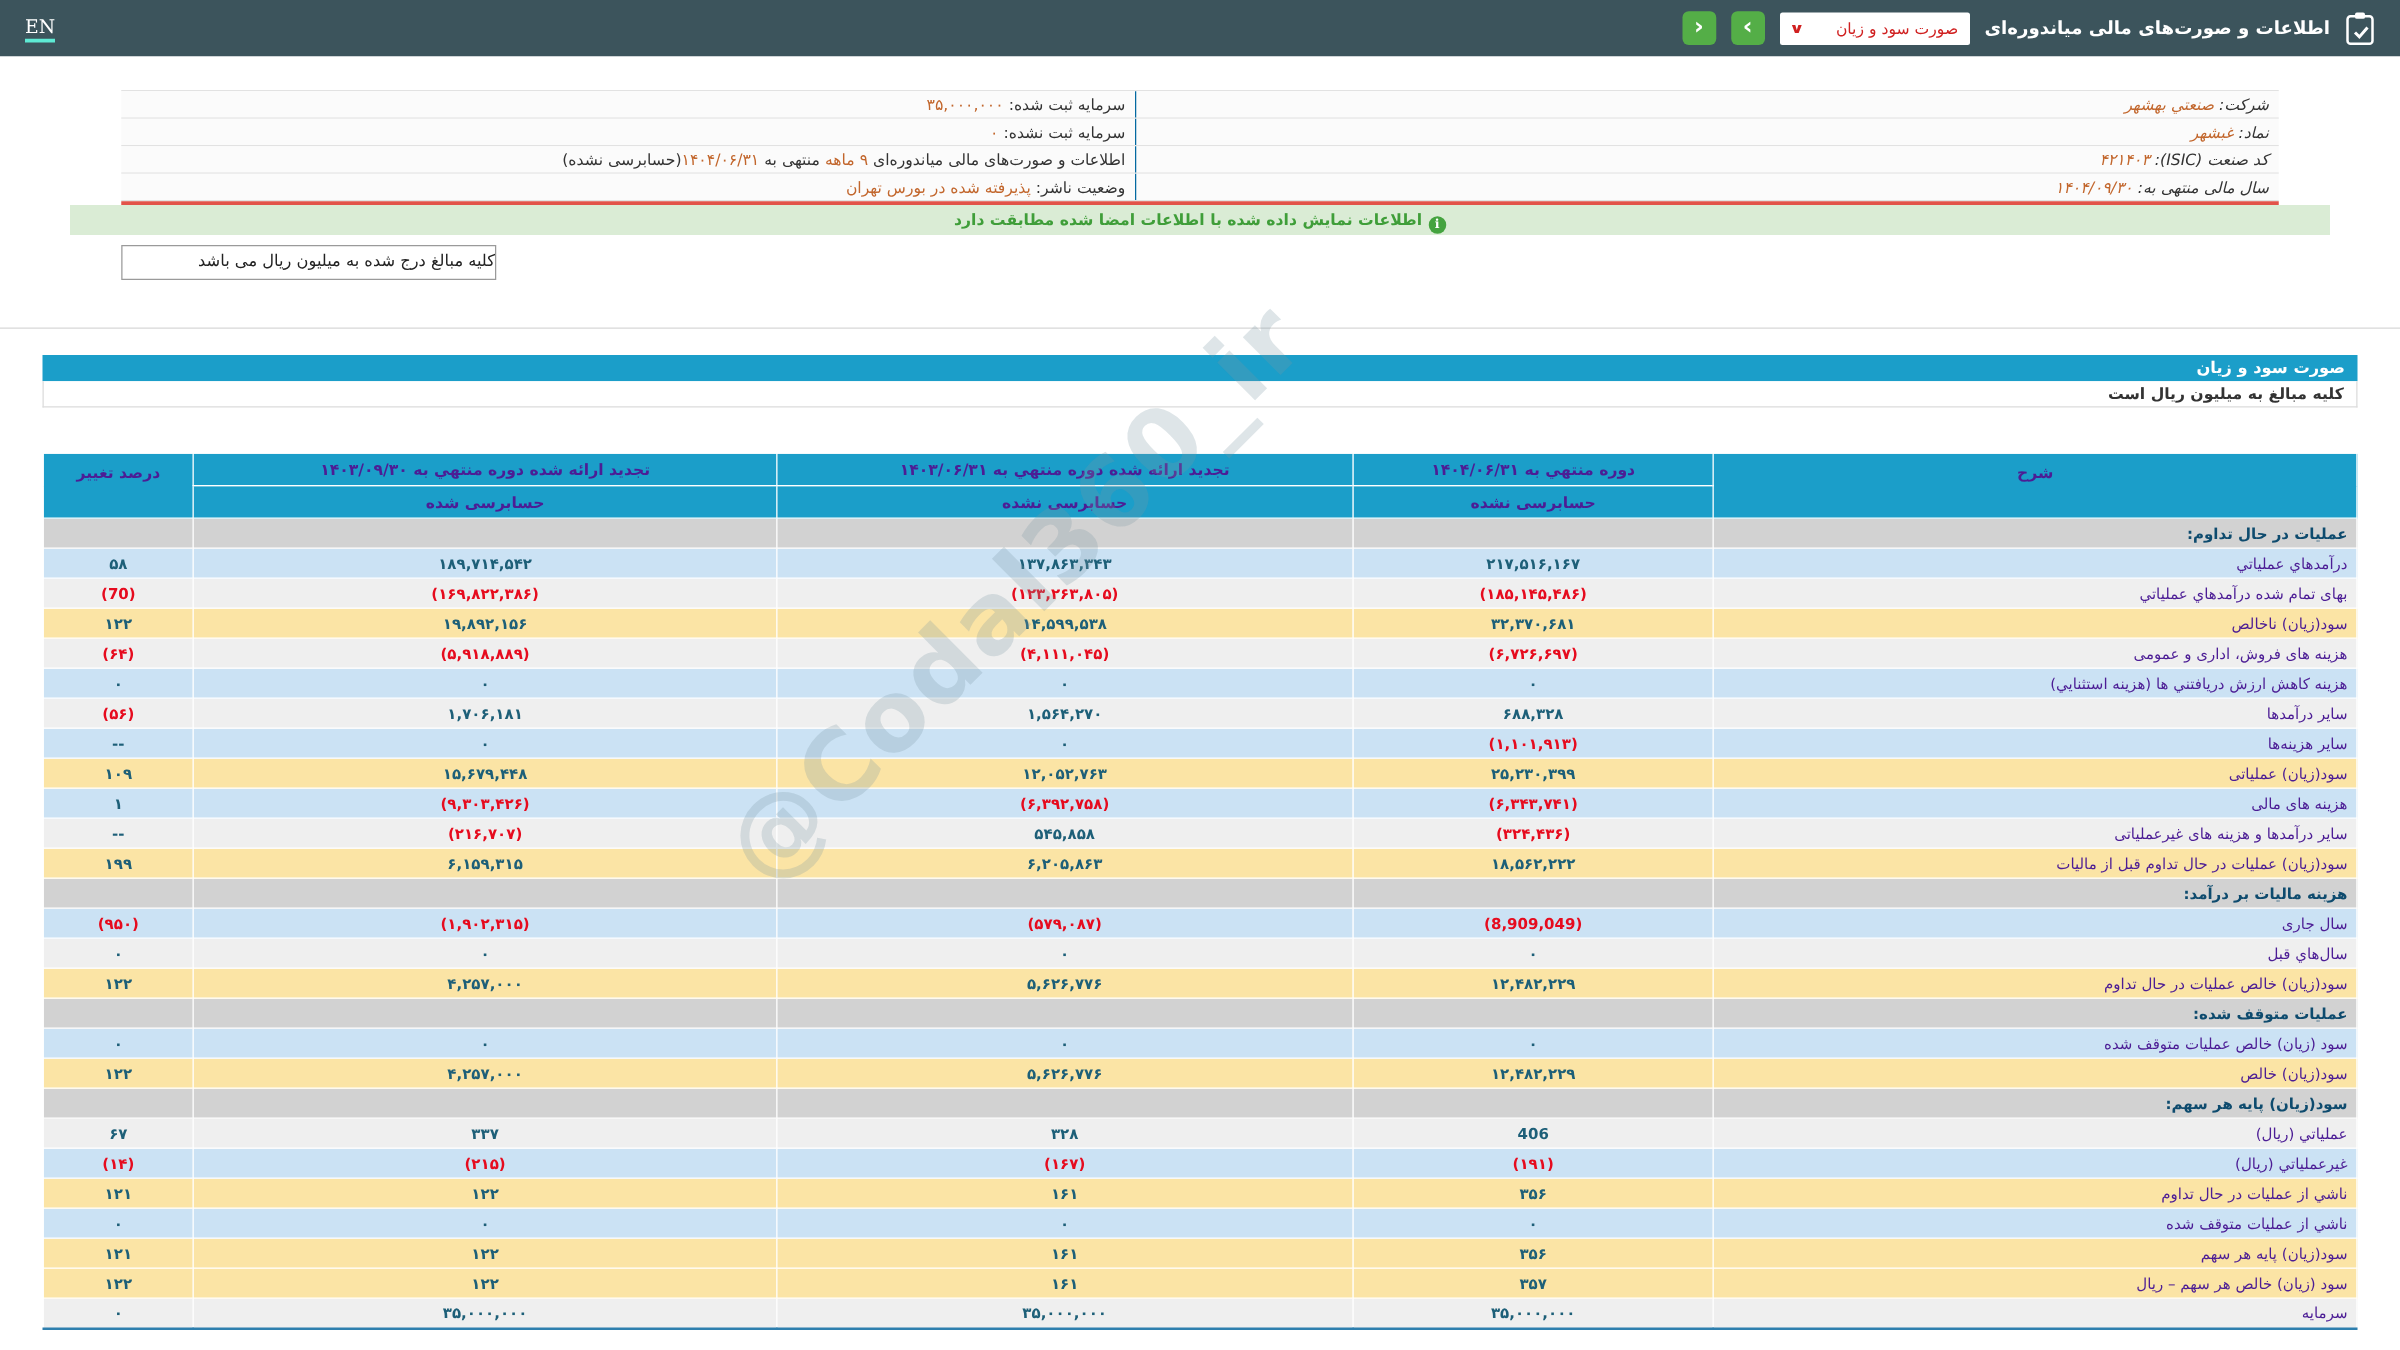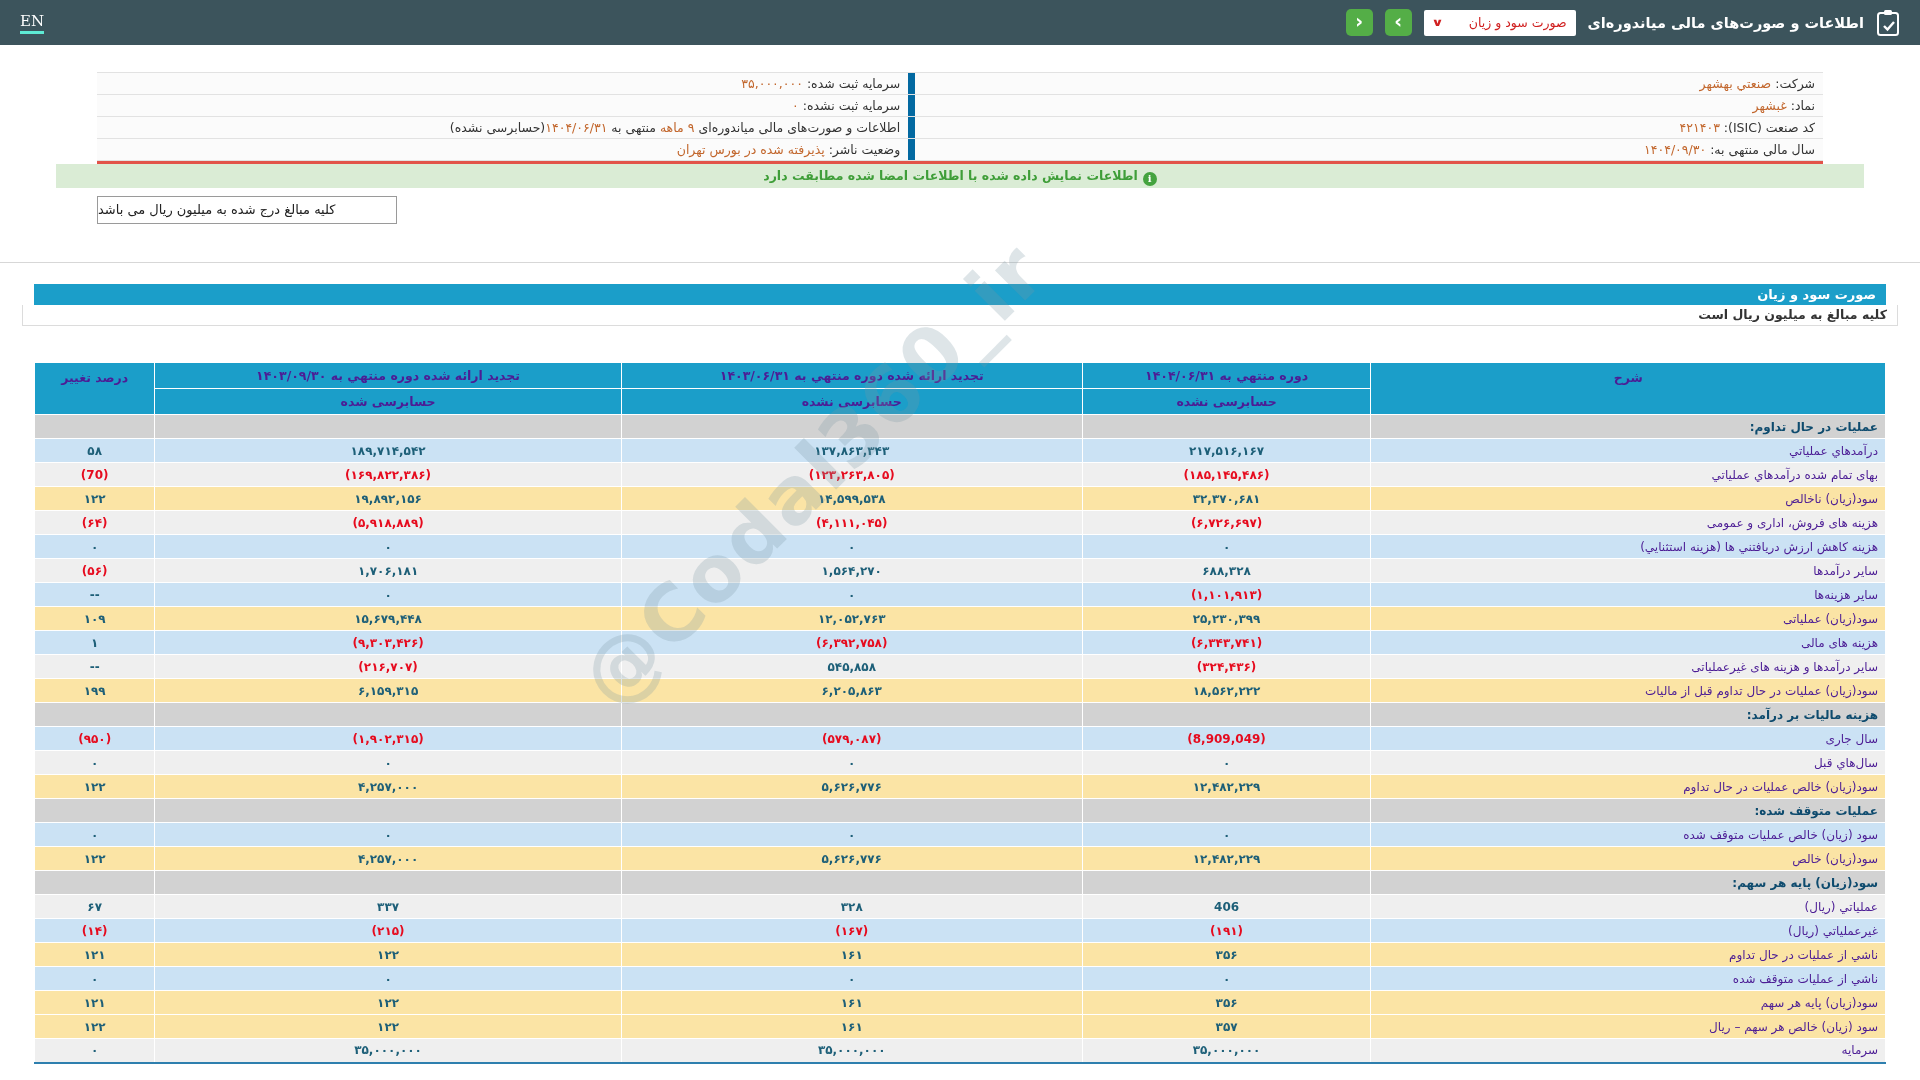--- a/index.html
+++ b/index.html
@@ -32,49 +32,49 @@
     font-size:15px; text-decoration:none; border-bottom:3px solid #5eead4;
     padding-bottom:1px; cursor:pointer;
   }
   
   .info-wrap { margin:27px 97px 0 97px; border-top:1px solid #e2e2e2; }
   .info-row {
     display:flex; height:22px; line-height:21px; background:#fbfbfb;
     border-bottom:1px solid #e2e2e2; font-size:12.5px; color:#333;
   }
   .info-cell { padding:0 8px; overflow:hidden; white-space:nowrap; }
-  .info-cell.right { width:53%; border-left:7px solid #0369a1; }
+  .info-cell.right { width:53%; border-left:1px solid #0369a1;font-style:italic; }
   .info-cell.left  { width:47%; }
   .info-cell .orange { color:var(--orange-value,#c2662c); }
   .red-line { height:3px; background:var(--red-divider,#e25349); margin:0 97px; }
   .green-banner {
     margin:0 56px; height:24px; line-height:24px; background:var(--banner-green-bg,#daecd5);
     color:var(--banner-green-text,#3f9e39); font-size:12.5px; font-weight:600;
     text-align:center;
   }
   .info-icon {
     display:inline-block; width:14px; height:14px; border-radius:50%;
     background:#44a33f; color:#fff; font-size:10px; font-weight:bold;
     line-height:14px; text-align:center; vertical-align:-2px; margin-left:5px;
     font-family:"DejaVu Serif", serif;
   }
   .units-tab {
     width:300px; height:28px; line-height:26px; margin:8px auto 0 97px;
-    border:1px solid #9a9a9a; background:#fff; text-align:left;
+    border:1px solid #9a9a9a; background:#fff; text-align:right;
     font-size:13px; color:#222;
   }
   .page-divider { margin-top:38px; border-top:1px solid #d7d7d7; width:100%; }
   
   .stmt-title {
     margin:21px 34px 0 34px; height:21px; line-height:21px;
     background:var(--accent-cyan,#1b9ec9); color:#fff; font-weight:bold;
     font-size:13px; padding:0 10px;
   }
   .stmt-units {
-    margin:0 22px; height:21px; line-height:19px; background:#fff;
+    margin:0 34px; height:21px; line-height:19px; background:#fff;
     border:1px solid #dcdcdc; border-top:none; color:#333; font-weight:bold;
     font-size:12.5px; padding:0 10px;
   }
   
   table.stmt {
     margin:36px 34px 0 34px; width:calc(100% - 68px);
     border-collapse:collapse; table-layout:fixed;
     border-bottom:2px solid #2e7fae;
   }
   table.stmt thead th {

